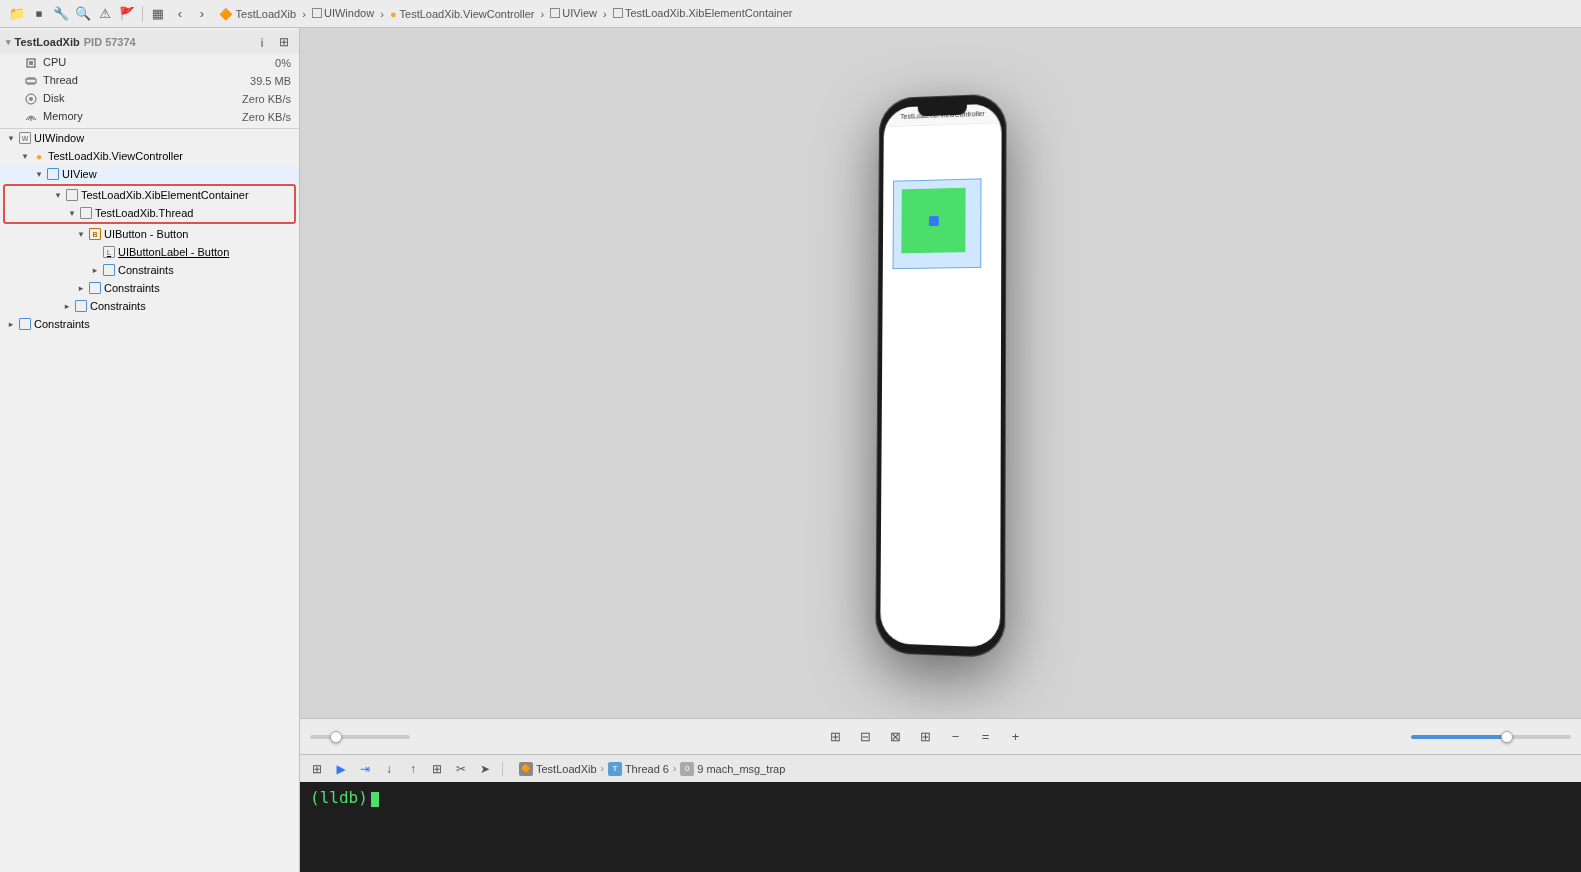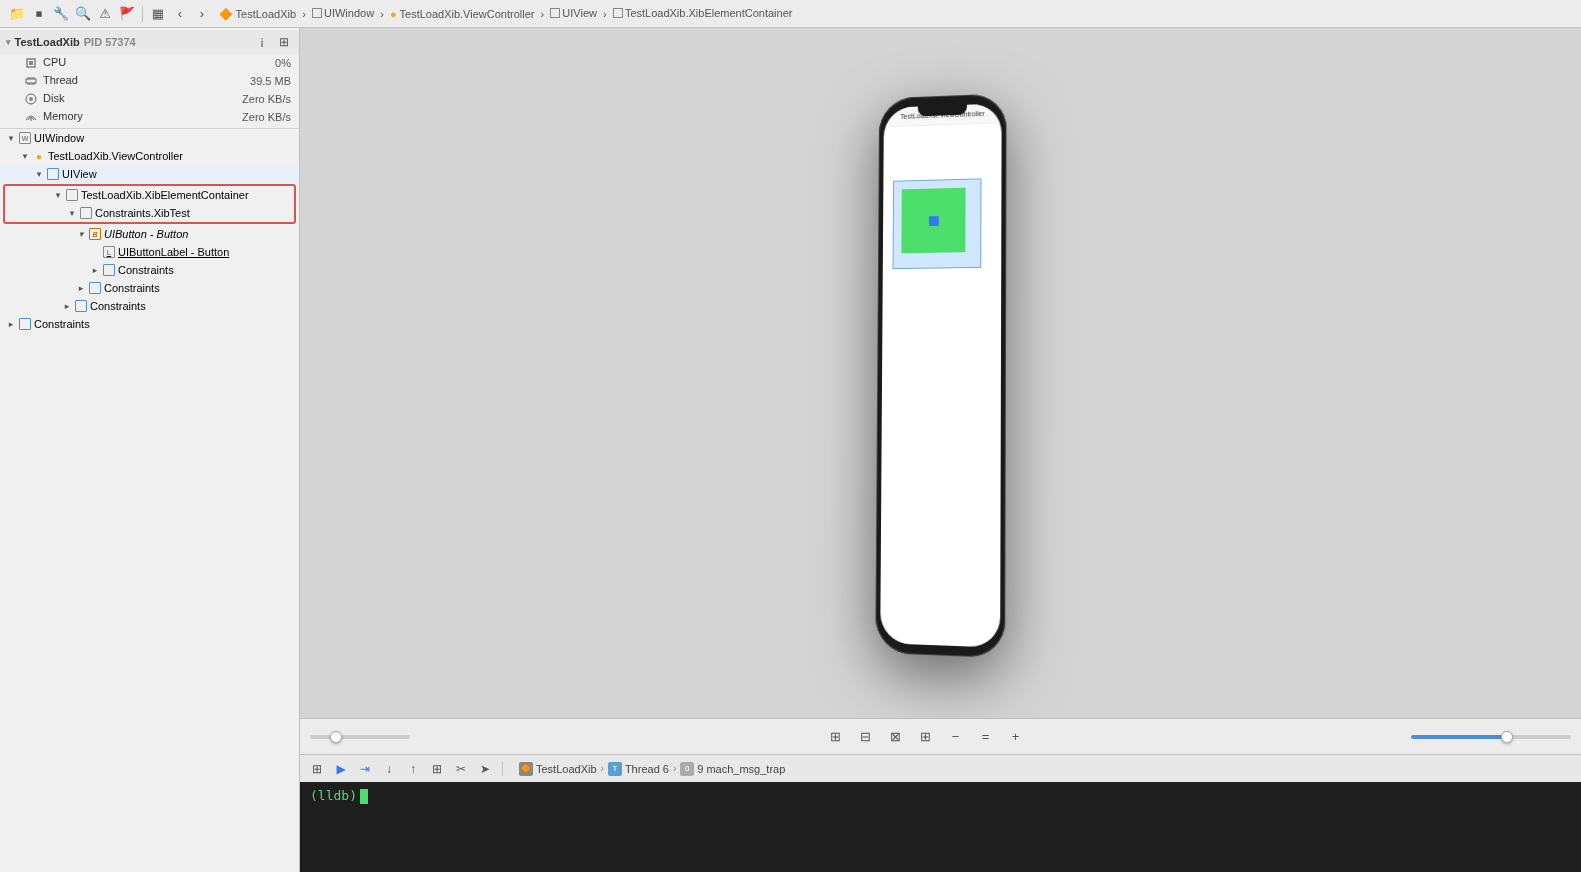--- a/index.html
+++ b/index.html
@@ -351,21 +351,21 @@
     
     .console-area {
       height: 90px;
       background: #1e1e1e;
       padding: 6px 10px;
       flex-shrink: 0;
     }
     .console-text {
       color: #4cde6b;
       font-family: "SF Mono", "Menlo", monospace;
-      font-size: 13px;
+      font-size: 16px;
     }
 
     
     .sq {
       width: 12px;
       height: 12px;
       border: 1.5px solid currentColor;
       border-radius: 1px;
       display: inline-flex;
       align-items: center;
@@ -502,25 +502,25 @@
             <span class="sq" style="color:#888;"></span>
           </span>
           <span class="tree-label">TestLoadXib.XibElementContainer</span>
         </div>
 
         <div class="tree-item" style="padding-left:60px;">
           <span class="tree-arrow expanded"></span>
           <span class="tree-node-icon icon-gray">
             <span class="sq" style="color:#888;"></span>
           </span>
-          <span class="tree-label">Constraints.XibTest</span>
-        </div>
-      </div>
-
-      <div class="tree-item" style="padding-left:74px;font-style:italic;">
+          <span class="tree-label">TestLoadXib.Thread</span>
+        </div>
+      </div>
+
+      <div class="tree-item" style="padding-left:74px;">
         <span class="tree-arrow expanded"></span>
         <span class="tree-node-icon icon-orange">
           <span class="sq" style="color:#c07000; font-size:7px;">B</span>
         </span>
         <span class="tree-label">UIButton - Button</span>
       </div>
 
       <div class="tree-item" style="padding-left:88px;text-decoration:underline;">
         <span class="tree-arrow leaf"></span>
         <span class="tree-node-icon icon-gray">

